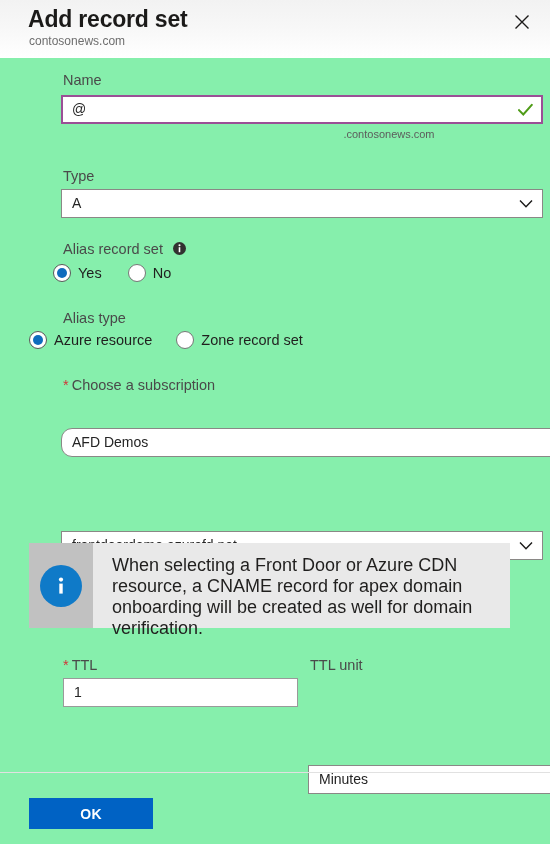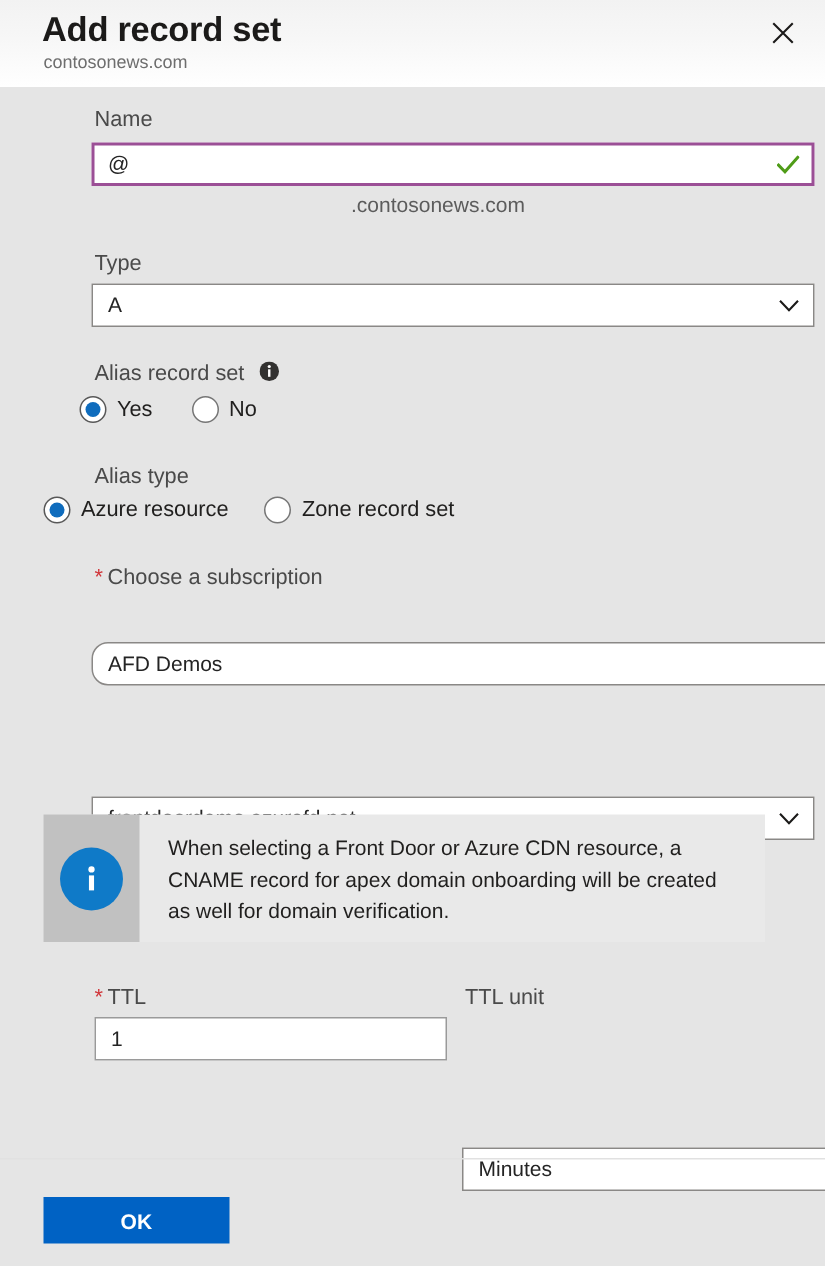--- a/index.html
+++ b/index.html
@@ -13,21 +13,21 @@
     font-family: "Liberation Sans", sans-serif;
     color: #1b1a19;
     overflow: hidden;
     position: relative;
   }
 
   .blade {
     position: relative;
     width: 550px;
     height: 844px;
-    background: #e5e5e5;
+    background: #86efac;
     box-sizing: border-box;
   }
 
   
   .header {
     position: relative;
     height: 58px;
     background: linear-gradient(to bottom, #f2f2f2 0%, #f7f7f7 45%, #ffffff 100%);
     padding: 0 22px;
     box-sizing: border-box;
@@ -118,23 +118,23 @@
   }
   .check-ok {
     position: absolute;
     right: 8px;
     top: 50%;
     transform: translateY(-50%);
     line-height: 0;
   }
 
   .suffix {
-    font-size: 14px;
+    font-size: 11px;
     color: #5c5c5c;
-    text-align: left;
+    text-align: center;
     white-space: nowrap;
   }
 
   .dropdown {
     box-sizing: border-box;
     height: 29px;
     background: #ffffff;
     border: 1px solid #8a8886;
     font-size: 14px;
     color: #242424;
@@ -211,21 +211,21 @@
     height: 42px;
     border-radius: 50%;
     background: #0f7ac8;
     display: flex;
     align-items: center;
     justify-content: center;
   }
   .info-circle svg { display: block; }
   .info-text {
     padding: 12px 14px 24px 19px;
-    font-size: 14px;
+    font-size: 18px;
     line-height: 21px;
     color: #201f1e;
   }
 
   
   .footer-divider {
     position: absolute;
     left: 0;
     top: 772px;
     width: 550px;

